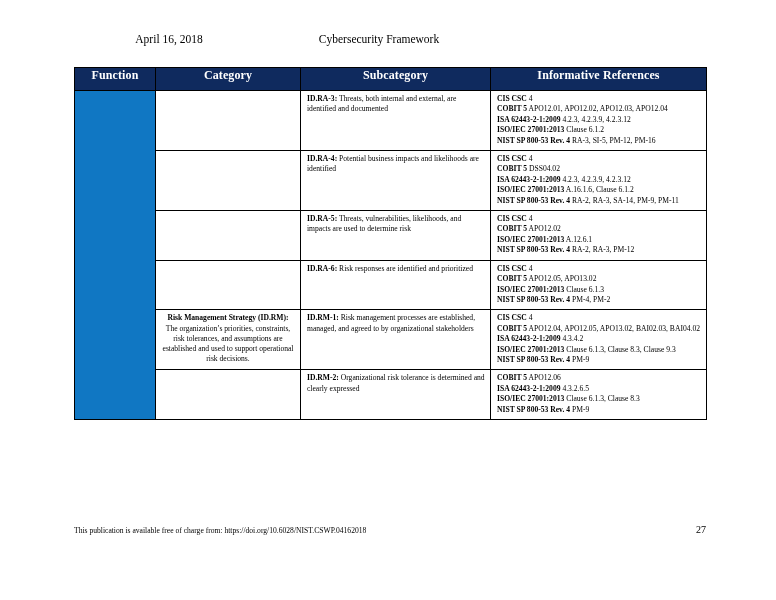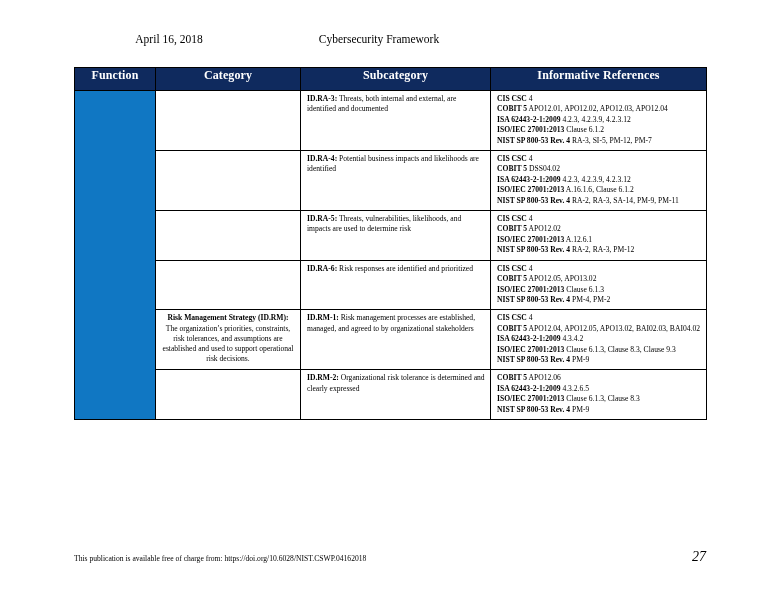--- a/index.html
+++ b/index.html
@@ -88,30 +88,30 @@
   }
   .blank-cell { border-top: none; border-bottom: none; }
 
   .ref-line { display: block; }
   .b { font-weight: bold; }
 
   
   .page-footer {
     position: absolute;
     left: 74px;
-    top: 551px;
+    top: 524px;
     width: 632px;
     display: flex;
     justify-content: space-between;
     align-items: baseline;
     font-size: 7.6px;
     line-height: 11px;
     white-space: nowrap;
   }
-  .pf-num { font-size: 14px; font-style: italic; }
+  .pf-num { font-size: 10px; }
 </style>
 </head>
 <body>
 
 <div class="page-header">
   <span class="ph-date">April 16, 2018</span>
   <span class="ph-title">Cybersecurity Framework</span>
 </div>
 
 <table class="cf-table">
@@ -132,21 +132,21 @@
   <tbody>
       <tr>
         <td class="function-cell" rowspan="6"></td>
         <td class="category-cell blank-cell" style="border-top: 1px solid rgb(0, 0, 0);"></td>
         <td class="subcat-cell"><span class="b">ID.RA-3:</span><span> Threats, both internal and external, are identified and documented</span></td>
         <td class="refs-cell">
           <span class="ref-line"><span class="b">CIS CSC</span><span> 4</span></span>
           <span class="ref-line"><span class="b">COBIT 5</span><span> APO12.01, APO12.02, APO12.03, APO12.04</span></span>
           <span class="ref-line"><span class="b">ISA 62443-2-1:2009</span><span> 4.2.3, 4.2.3.9, 4.2.3.12</span></span>
           <span class="ref-line"><span class="b">ISO/IEC 27001:2013</span><span> Clause 6.1.2</span></span>
-          <span class="ref-line"><span class="b">NIST SP 800-53 Rev. 4</span><span> RA-3, SI-5, PM-12, PM-7</span></span>
+          <span class="ref-line"><span class="b">NIST SP 800-53 Rev. 4</span><span> RA-3, SI-5, PM-12, PM-16</span></span>
         </td>
       </tr>
       <tr>
         <td class="category-cell blank-cell"></td>
         <td class="subcat-cell"><span class="b">ID.RA-4:</span><span> Potential business impacts and likelihoods are identified</span></td>
         <td class="refs-cell">
           <span class="ref-line"><span class="b">CIS CSC</span><span> 4</span></span>
           <span class="ref-line"><span class="b">COBIT 5</span><span> DSS04.02</span></span>
           <span class="ref-line"><span class="b">ISA 62443-2-1:2009</span><span> 4.2.3, 4.2.3.9, 4.2.3.12</span></span>
           <span class="ref-line"><span class="b">ISO/IEC 27001:2013</span><span> A.16.1.6, Clause 6.1.2</span></span>

